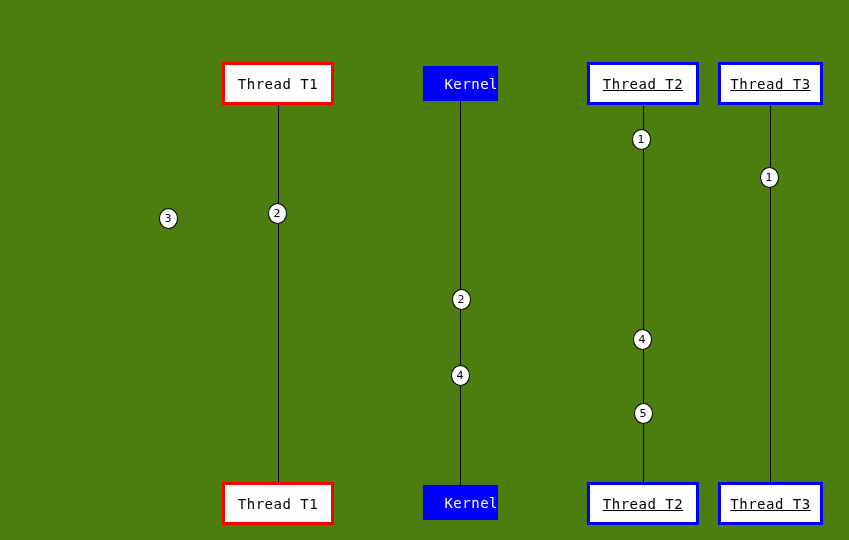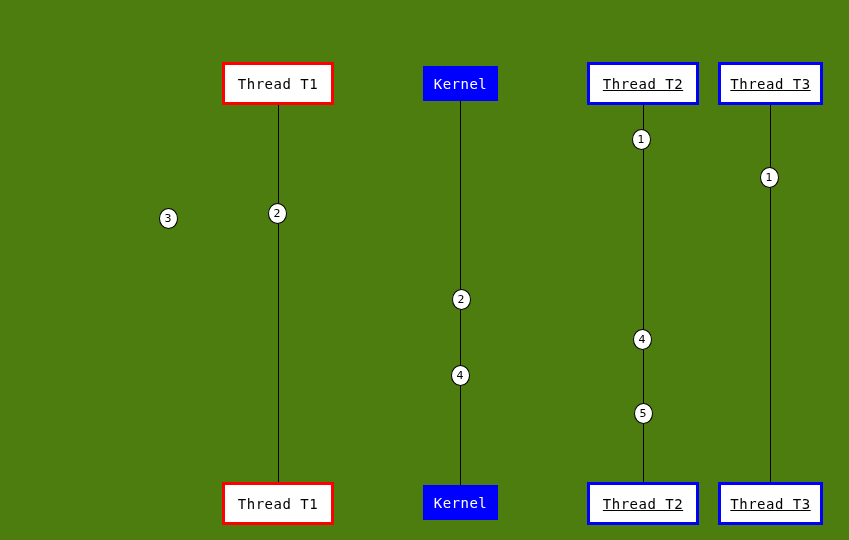--- a/index.html
+++ b/index.html
@@ -39,20 +39,21 @@
   .participant.blue {
     border: 3px solid #0000FF;
     background: #FFFFFF;
     color: #000000;
     text-decoration: underline;
   }
   .participant.kernel {
     border: 0;
     background: #0000FF;
     color: #FFFFFF;
+    justify-content: flex-end;
   }
 
   
   .lifeline {
     position: absolute;
     width: 1px;
     background: #000000;
   }
 
   

